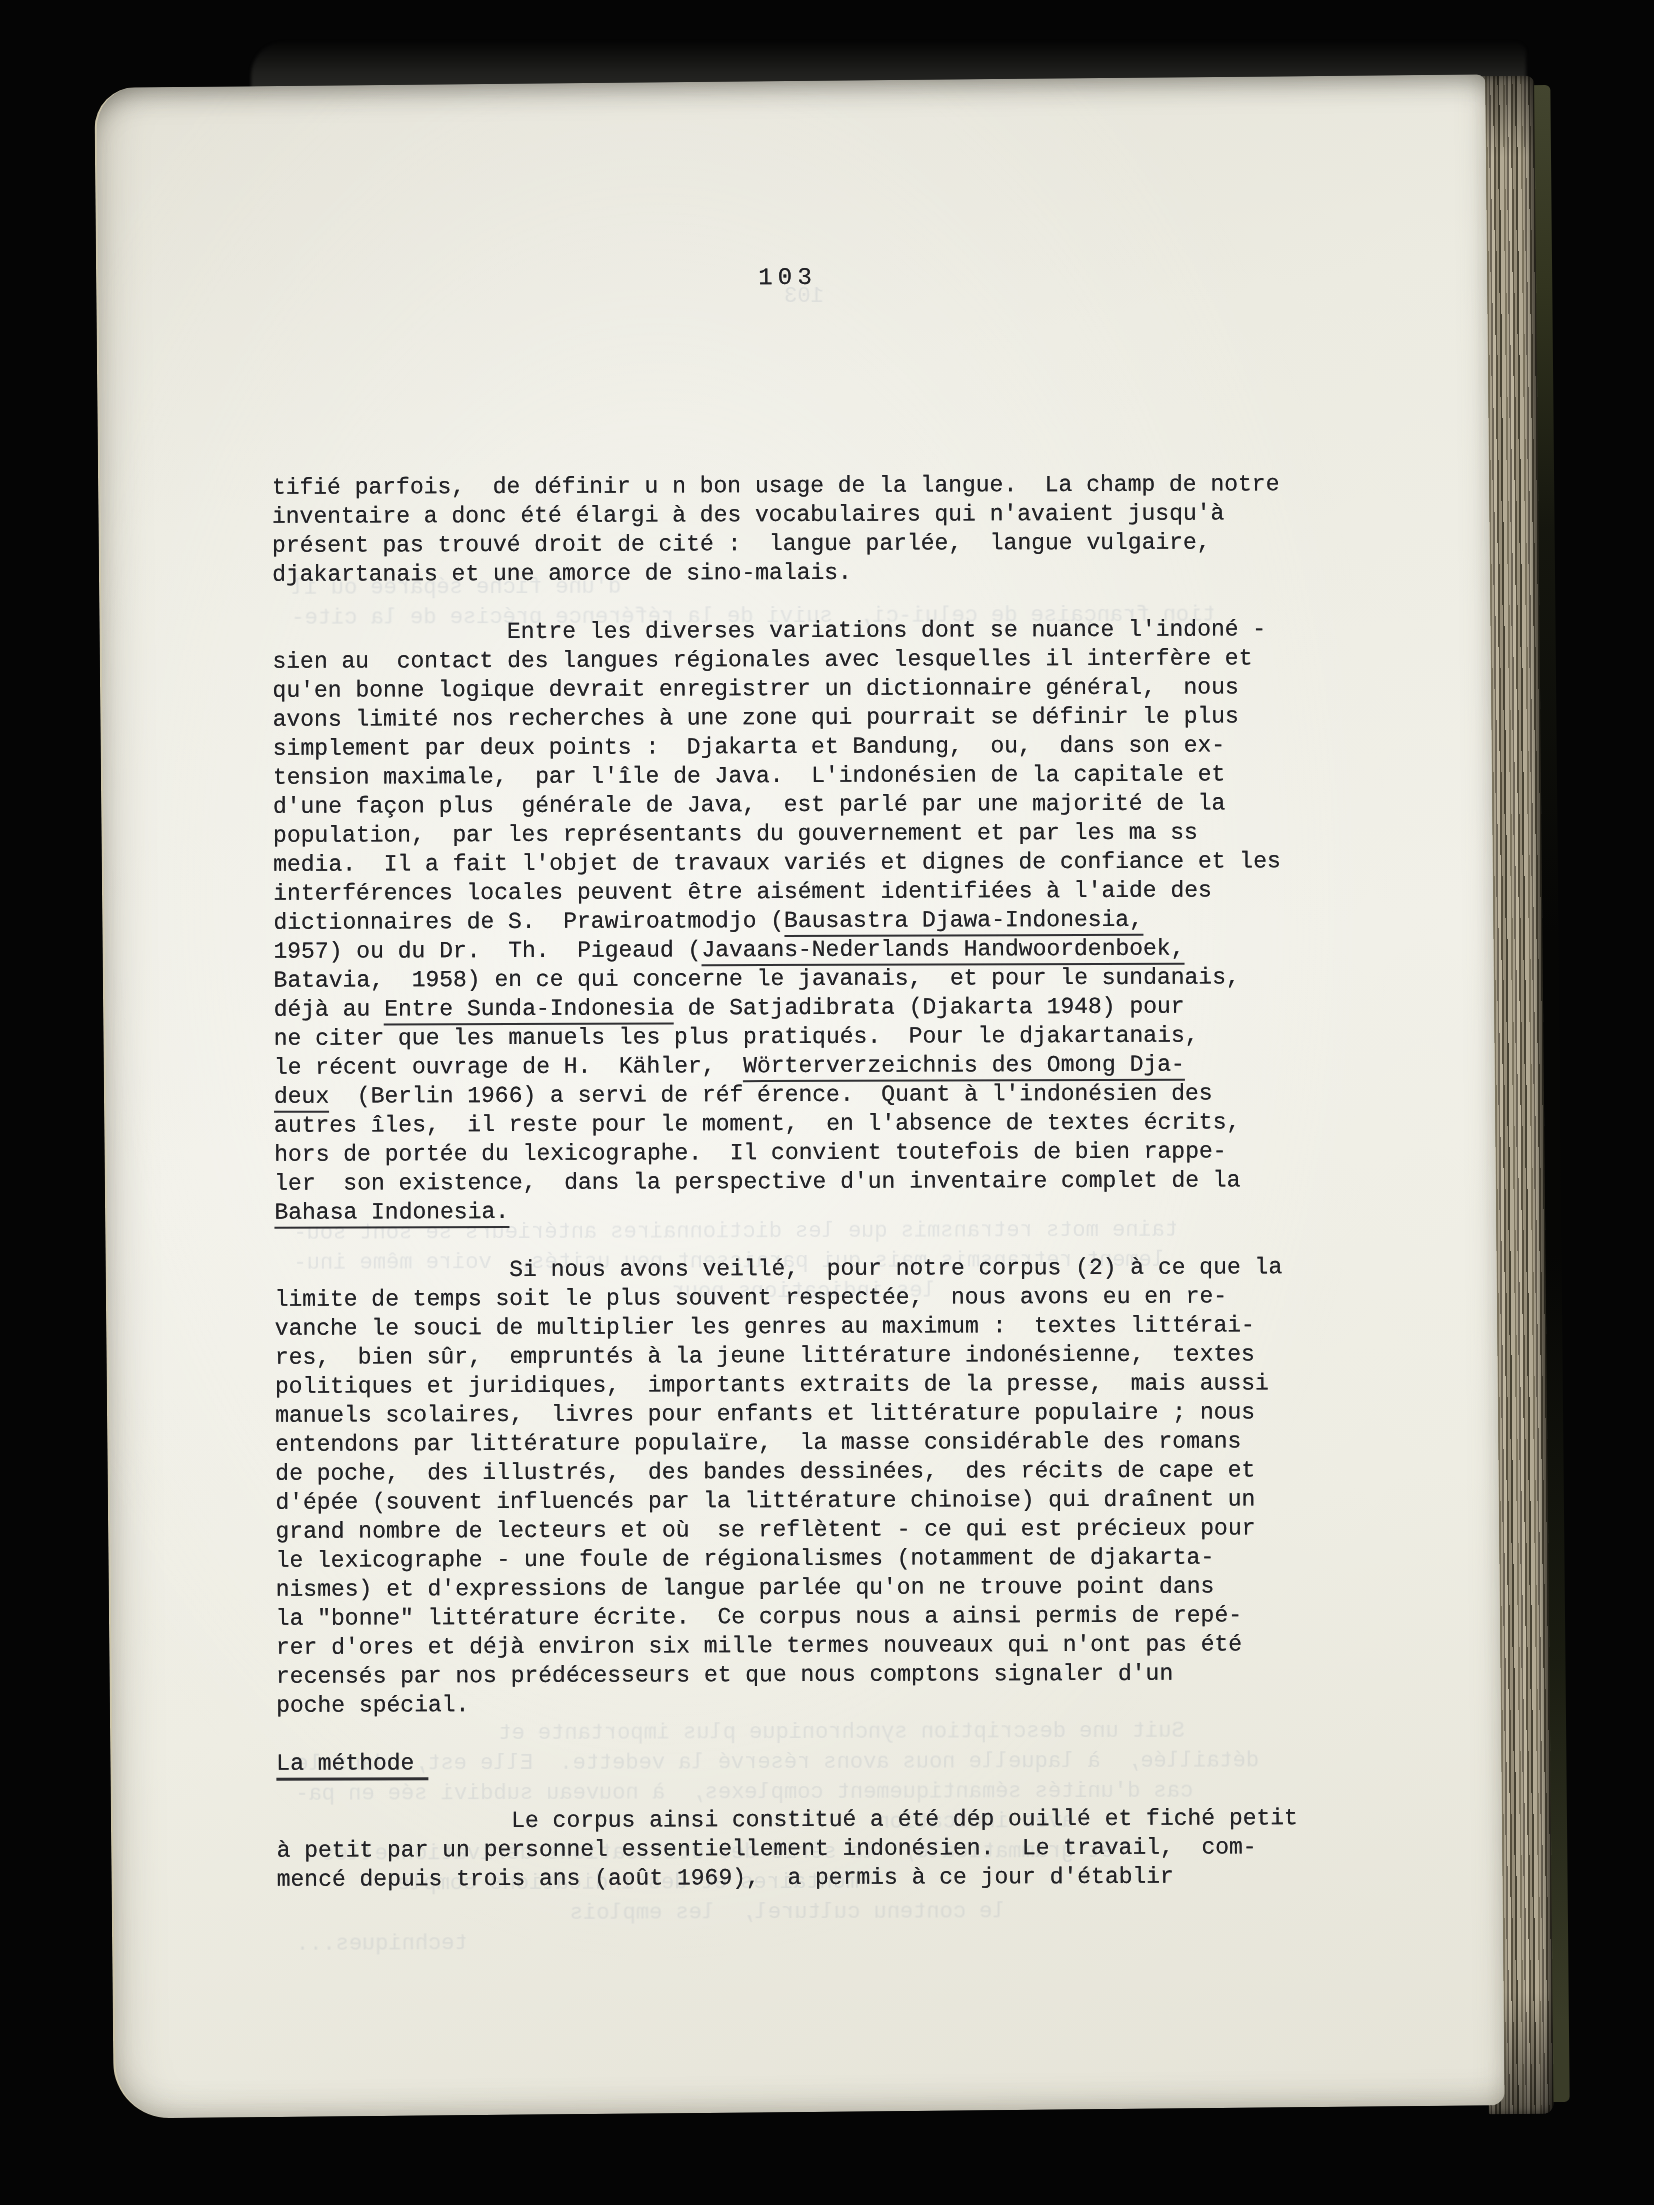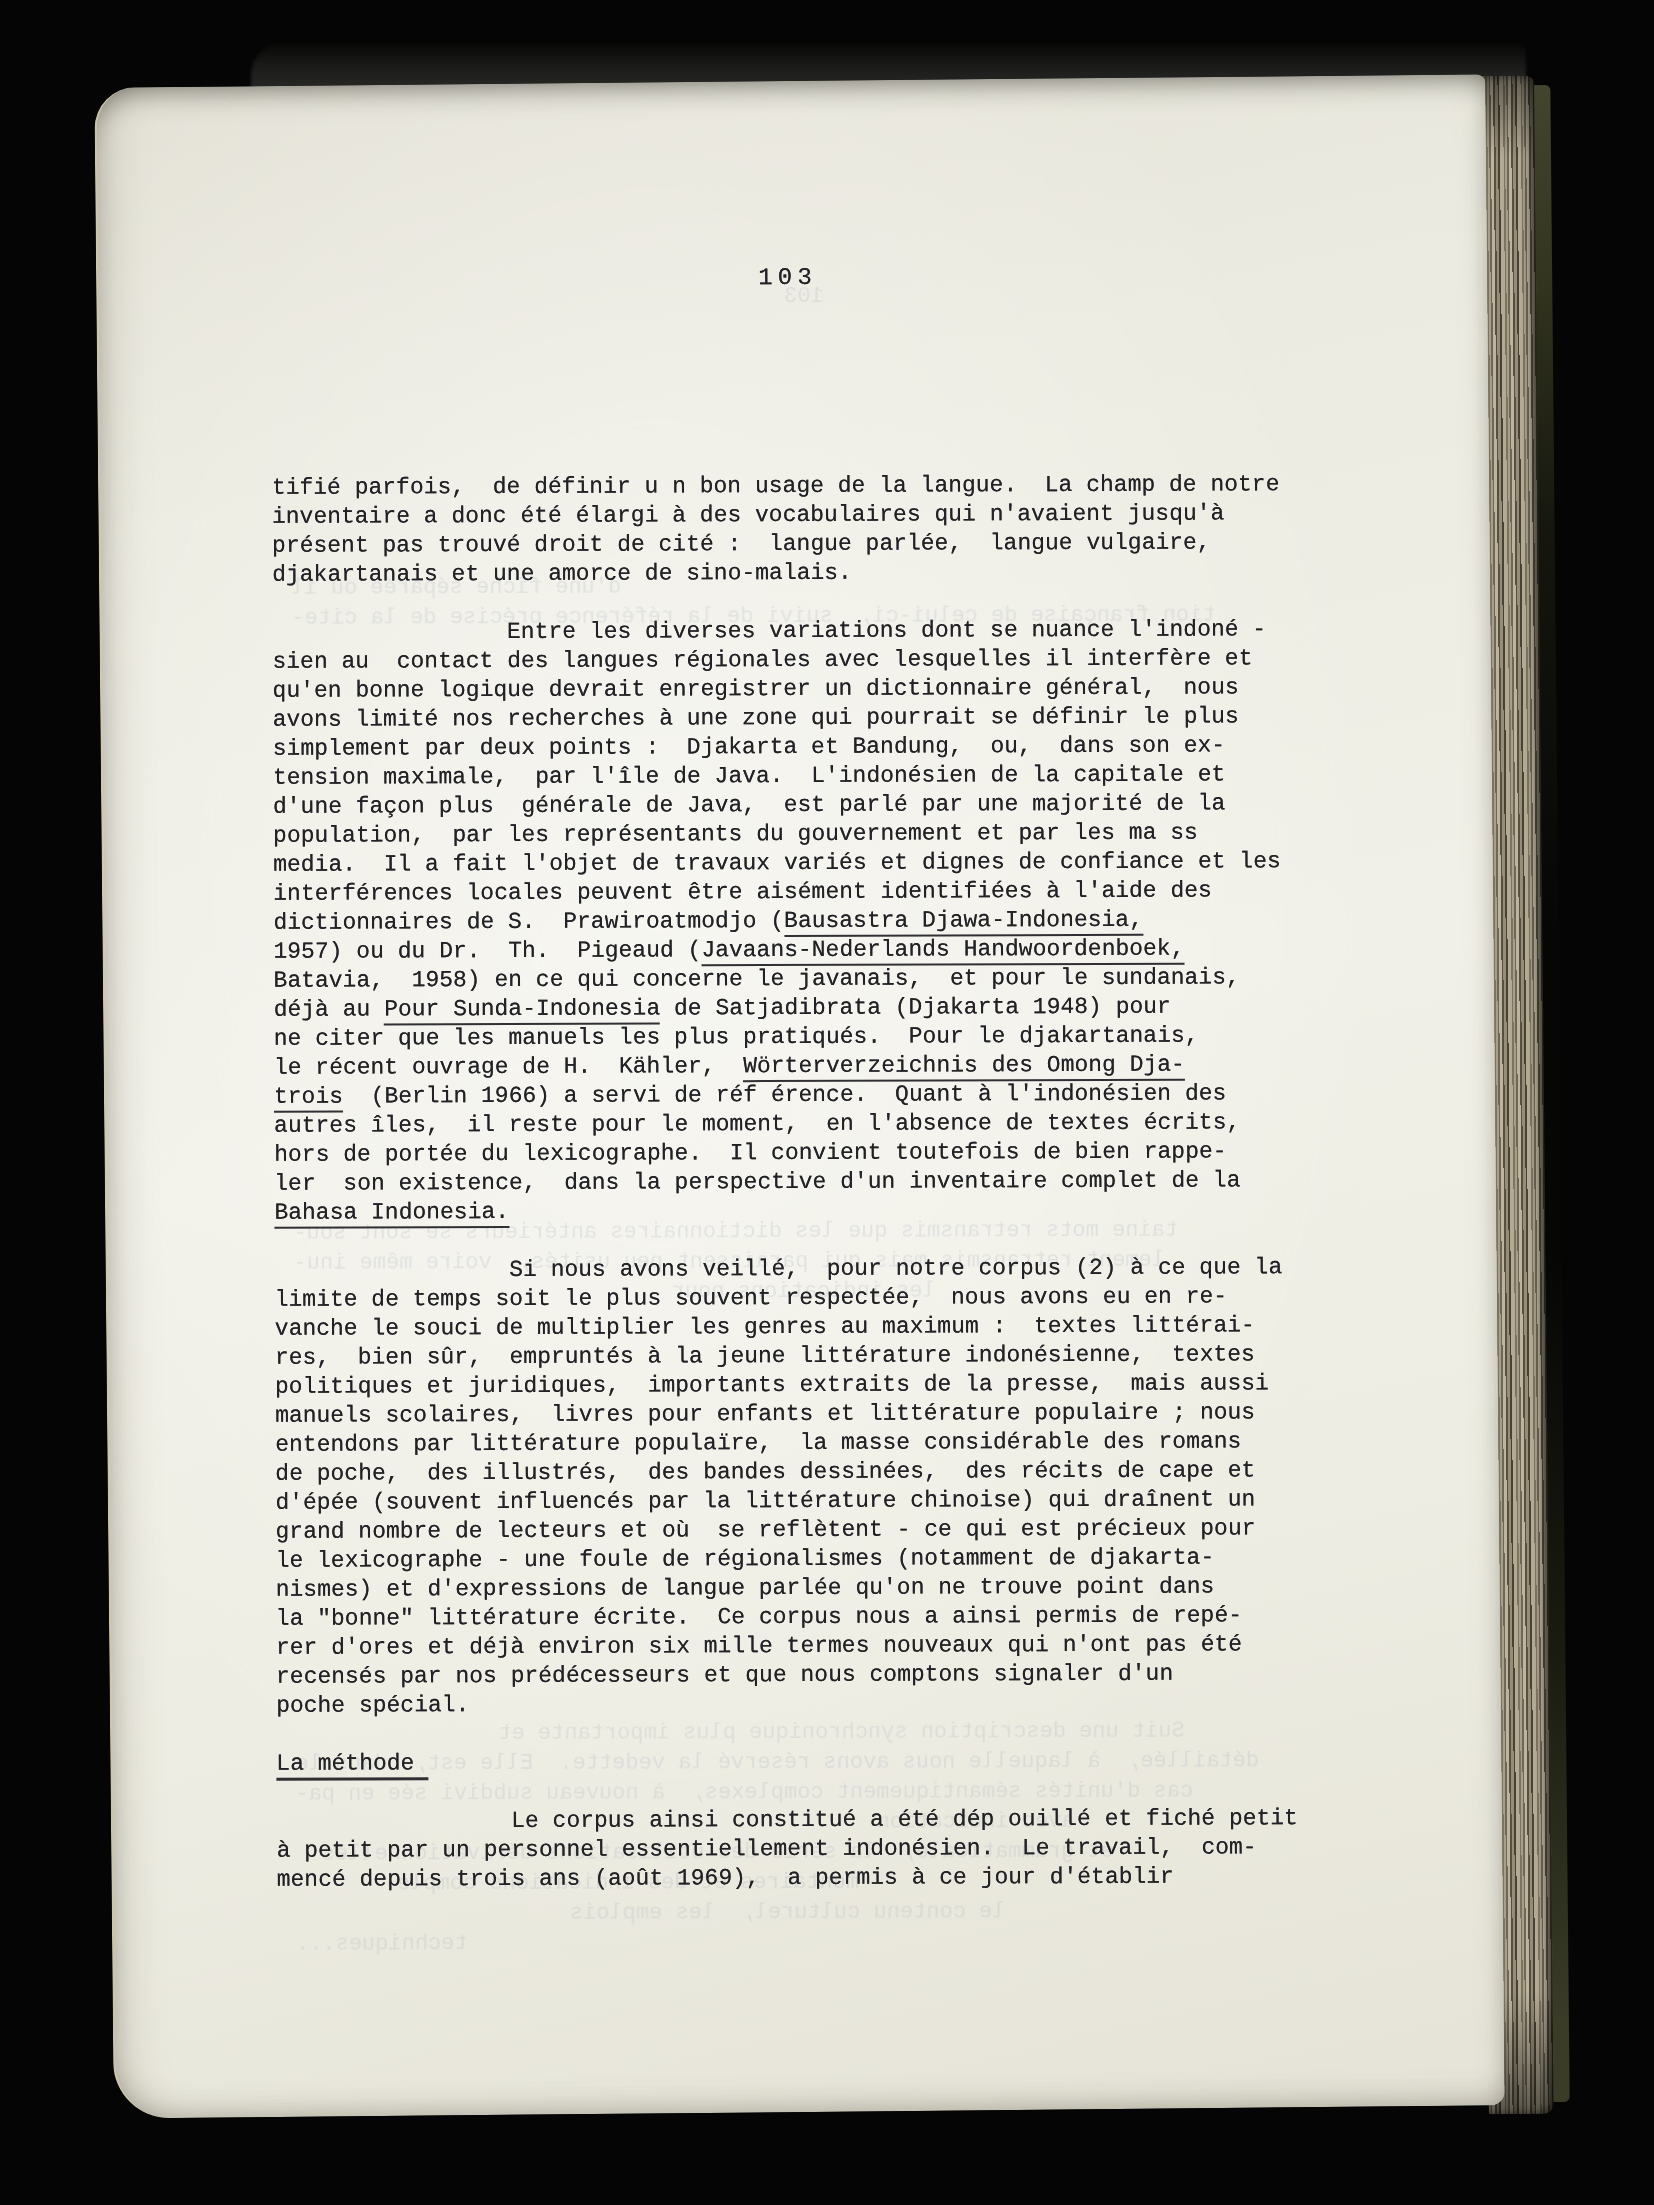--- a/index.html
+++ b/index.html
@@ -117,24 +117,24 @@
           <div class="line"><span>avons limité nos recherches à une zone qui pourrait se définir le plus</span></div>
           <div class="line"><span>simplement par deux points :  Djakarta et Bandung,  ou,  dans son ex-</span></div>
           <div class="line"><span>tension maximale,  par l'île de Java.  L'indonésien de la capitale et</span></div>
           <div class="line"><span>d'une façon plus  générale de Java,  est parlé par une majorité de la</span></div>
           <div class="line"><span>population,  par les représentants du gouvernement et par les ma ss</span></div>
           <div class="line"><span>media.  Il a fait l'objet de travaux variés et dignes de confiance et les</span></div>
           <div class="line"><span>interférences locales peuvent être aisément identifiées à l'aide des</span></div>
           <div class="line"><span>dictionnaires de S.  Prawiroatmodjo (</span><span class="u">Bausastra Djawa-Indonesia,</span></div>
           <div class="line"><span>1957) ou du Dr.  Th.  Pigeaud (</span><span class="u">Javaans-Nederlands Handwoordenboek,</span></div>
           <div class="line"><span>Batavia,  1958) en ce qui concerne le javanais,  et pour le sundanais,</span></div>
-          <div class="line"><span>déjà au </span><span class="u">Pour Sunda-Indonesia</span><span> de Satjadibrata (Djakarta 1948) pour</span></div>
+          <div class="line"><span>déjà au </span><span class="u">Entre Sunda-Indonesia</span><span> de Satjadibrata (Djakarta 1948) pour</span></div>
           <div class="line"><span>ne citer que les manuels les plus pratiqués.  Pour le djakartanais,</span></div>
           <div class="line"><span>le récent ouvrage de H.  Kähler,  </span><span class="u">Wörterverzeichnis des Omong Dja-</span></div>
-          <div class="line"><span class="u">trois</span><span>  (Berlin 1966) a servi de réf érence.  Quant à l'indonésien des</span></div>
+          <div class="line"><span class="u">deux</span><span>  (Berlin 1966) a servi de réf érence.  Quant à l'indonésien des</span></div>
           <div class="line"><span>autres îles,  il reste pour le moment,  en l'absence de textes écrits,</span></div>
           <div class="line"><span>hors de portée du lexicographe.  Il convient toutefois de bien rappe-</span></div>
           <div class="line"><span>ler  son existence,  dans la perspective d'un inventaire complet de la</span></div>
           <div class="line"><span class="u">Bahasa Indonesia.</span></div>
         </div>
         <div class="para">
           <div class="line"><span>                 Si nous avons veillé,  pour notre corpus (2) à ce que la</span></div>
           <div class="line"><span>limite de temps soit le plus souvent respectée,  nous avons eu en re-</span></div>
           <div class="line"><span>vanche le souci de multiplier les genres au maximum :  textes littérai-</span></div>
           <div class="line"><span>res,  bien sûr,  empruntés à la jeune littérature indonésienne,  textes</span></div>

